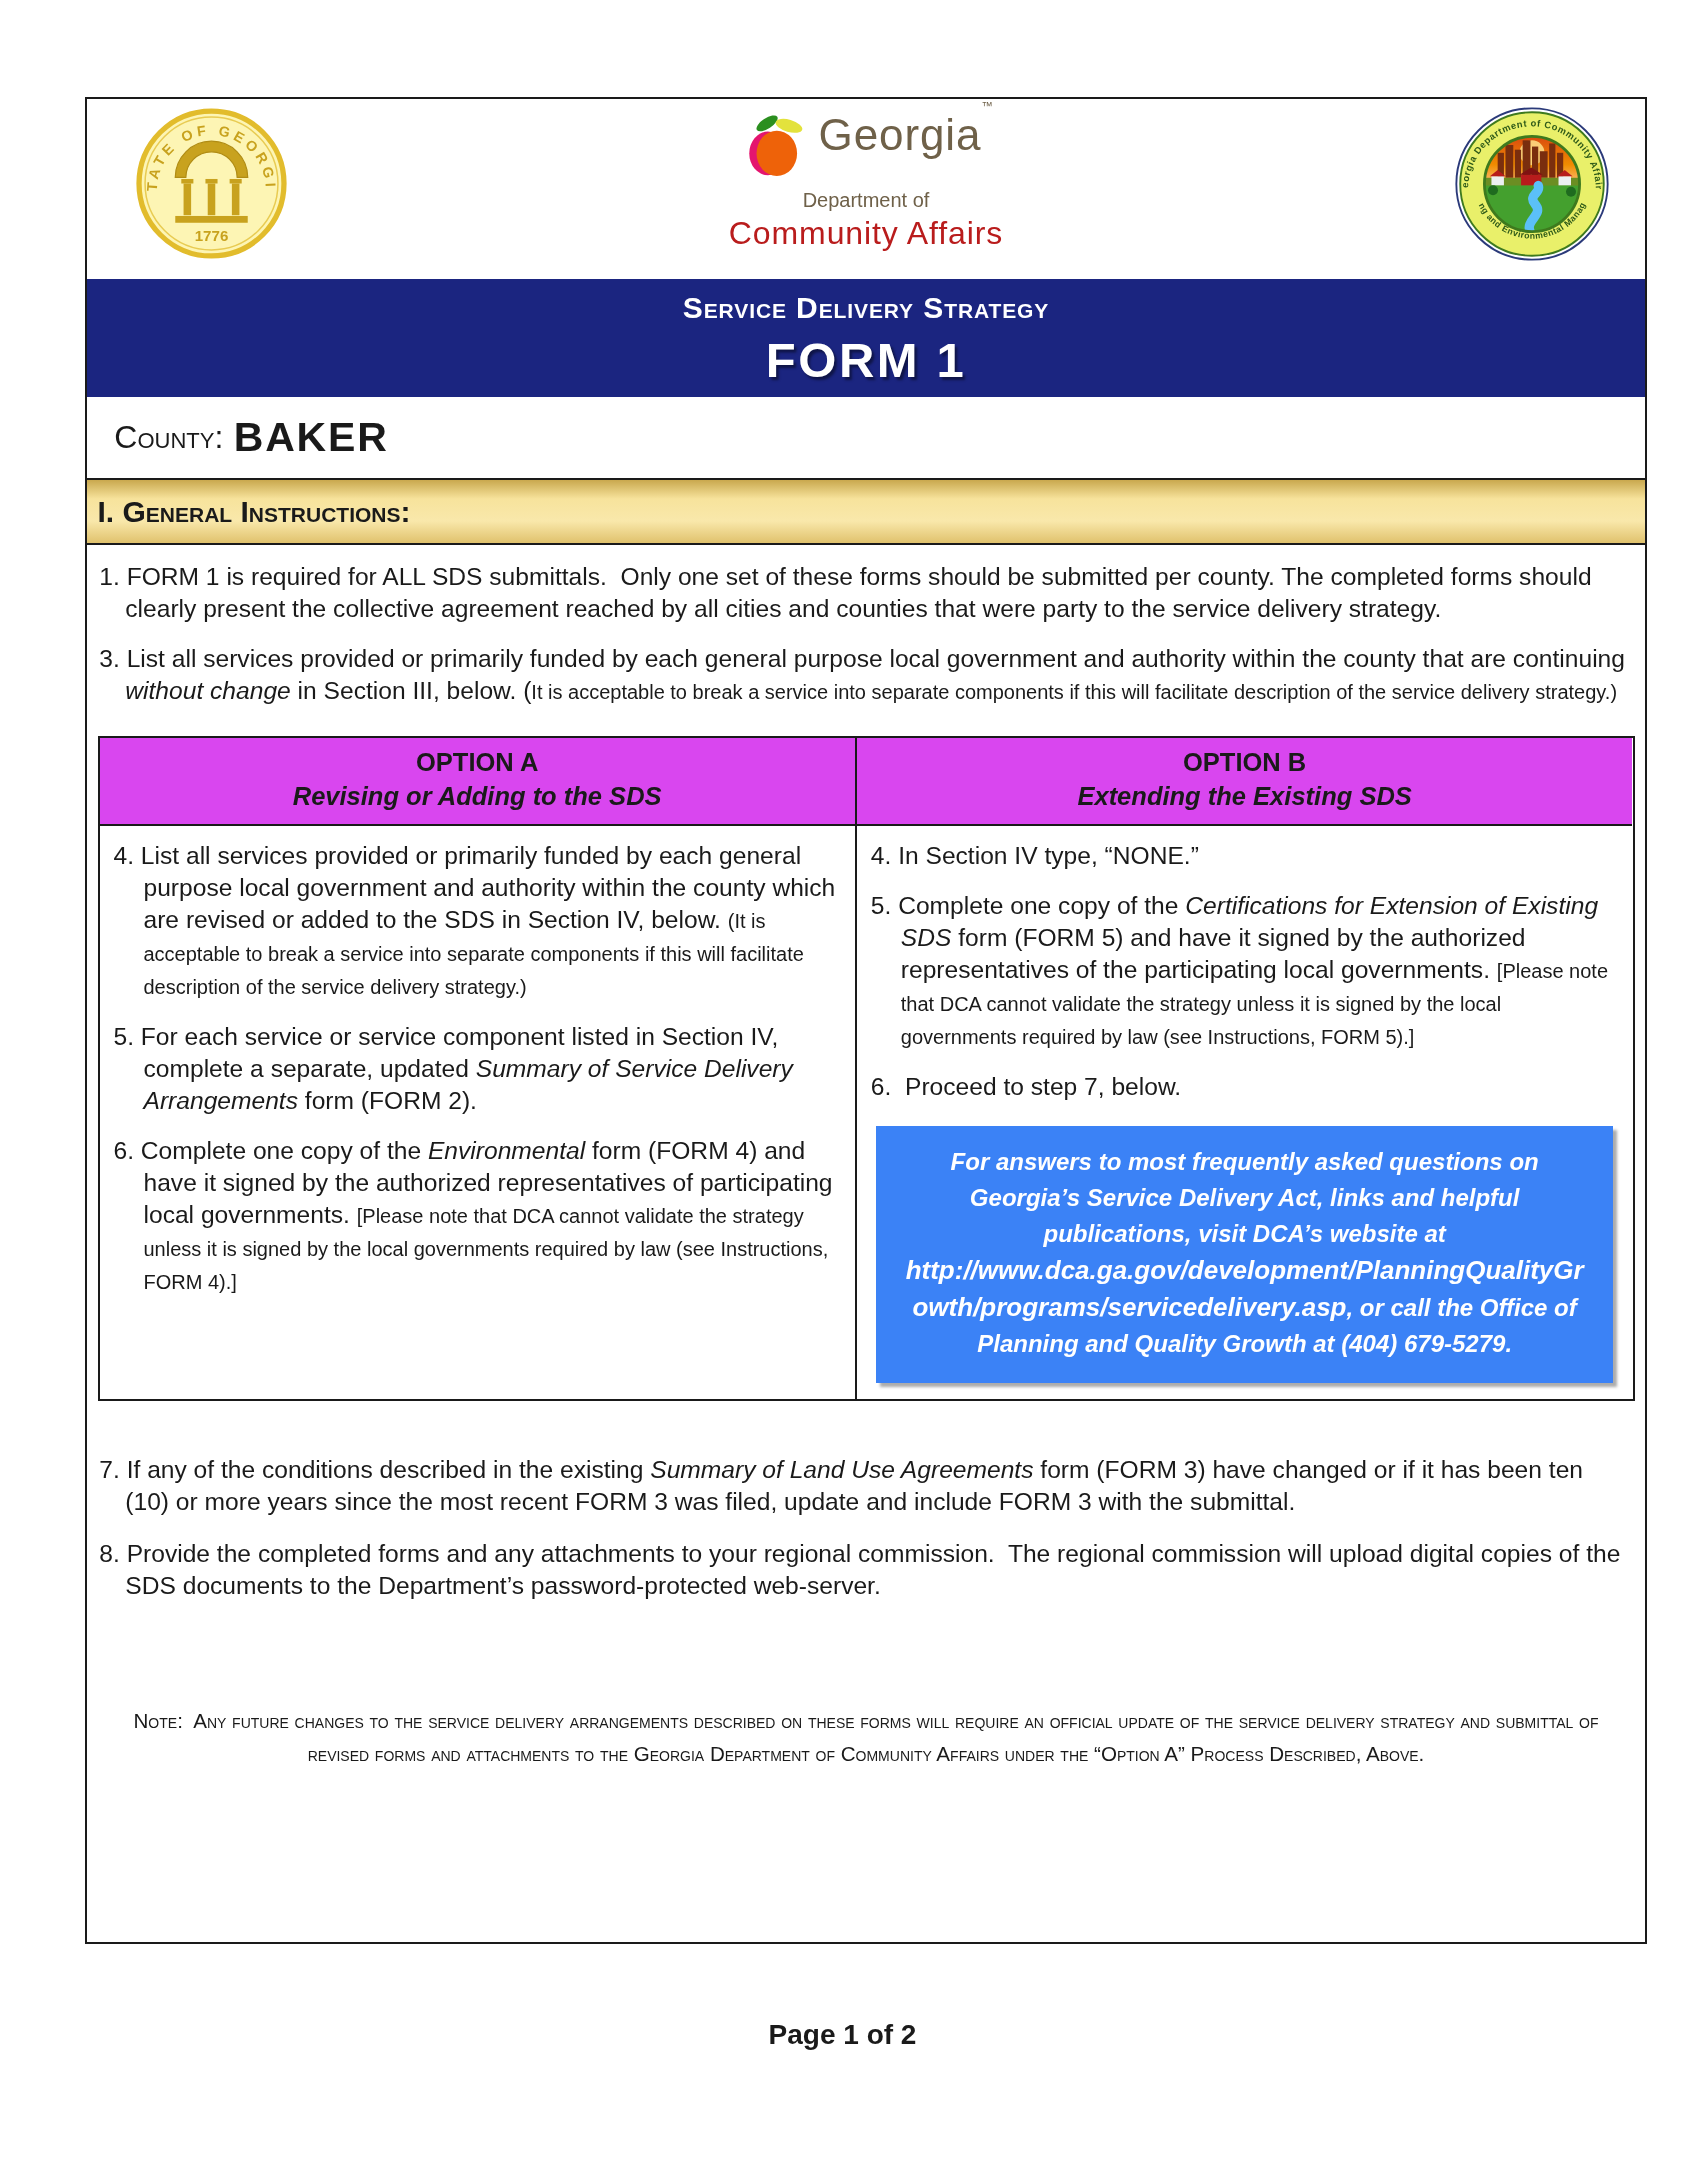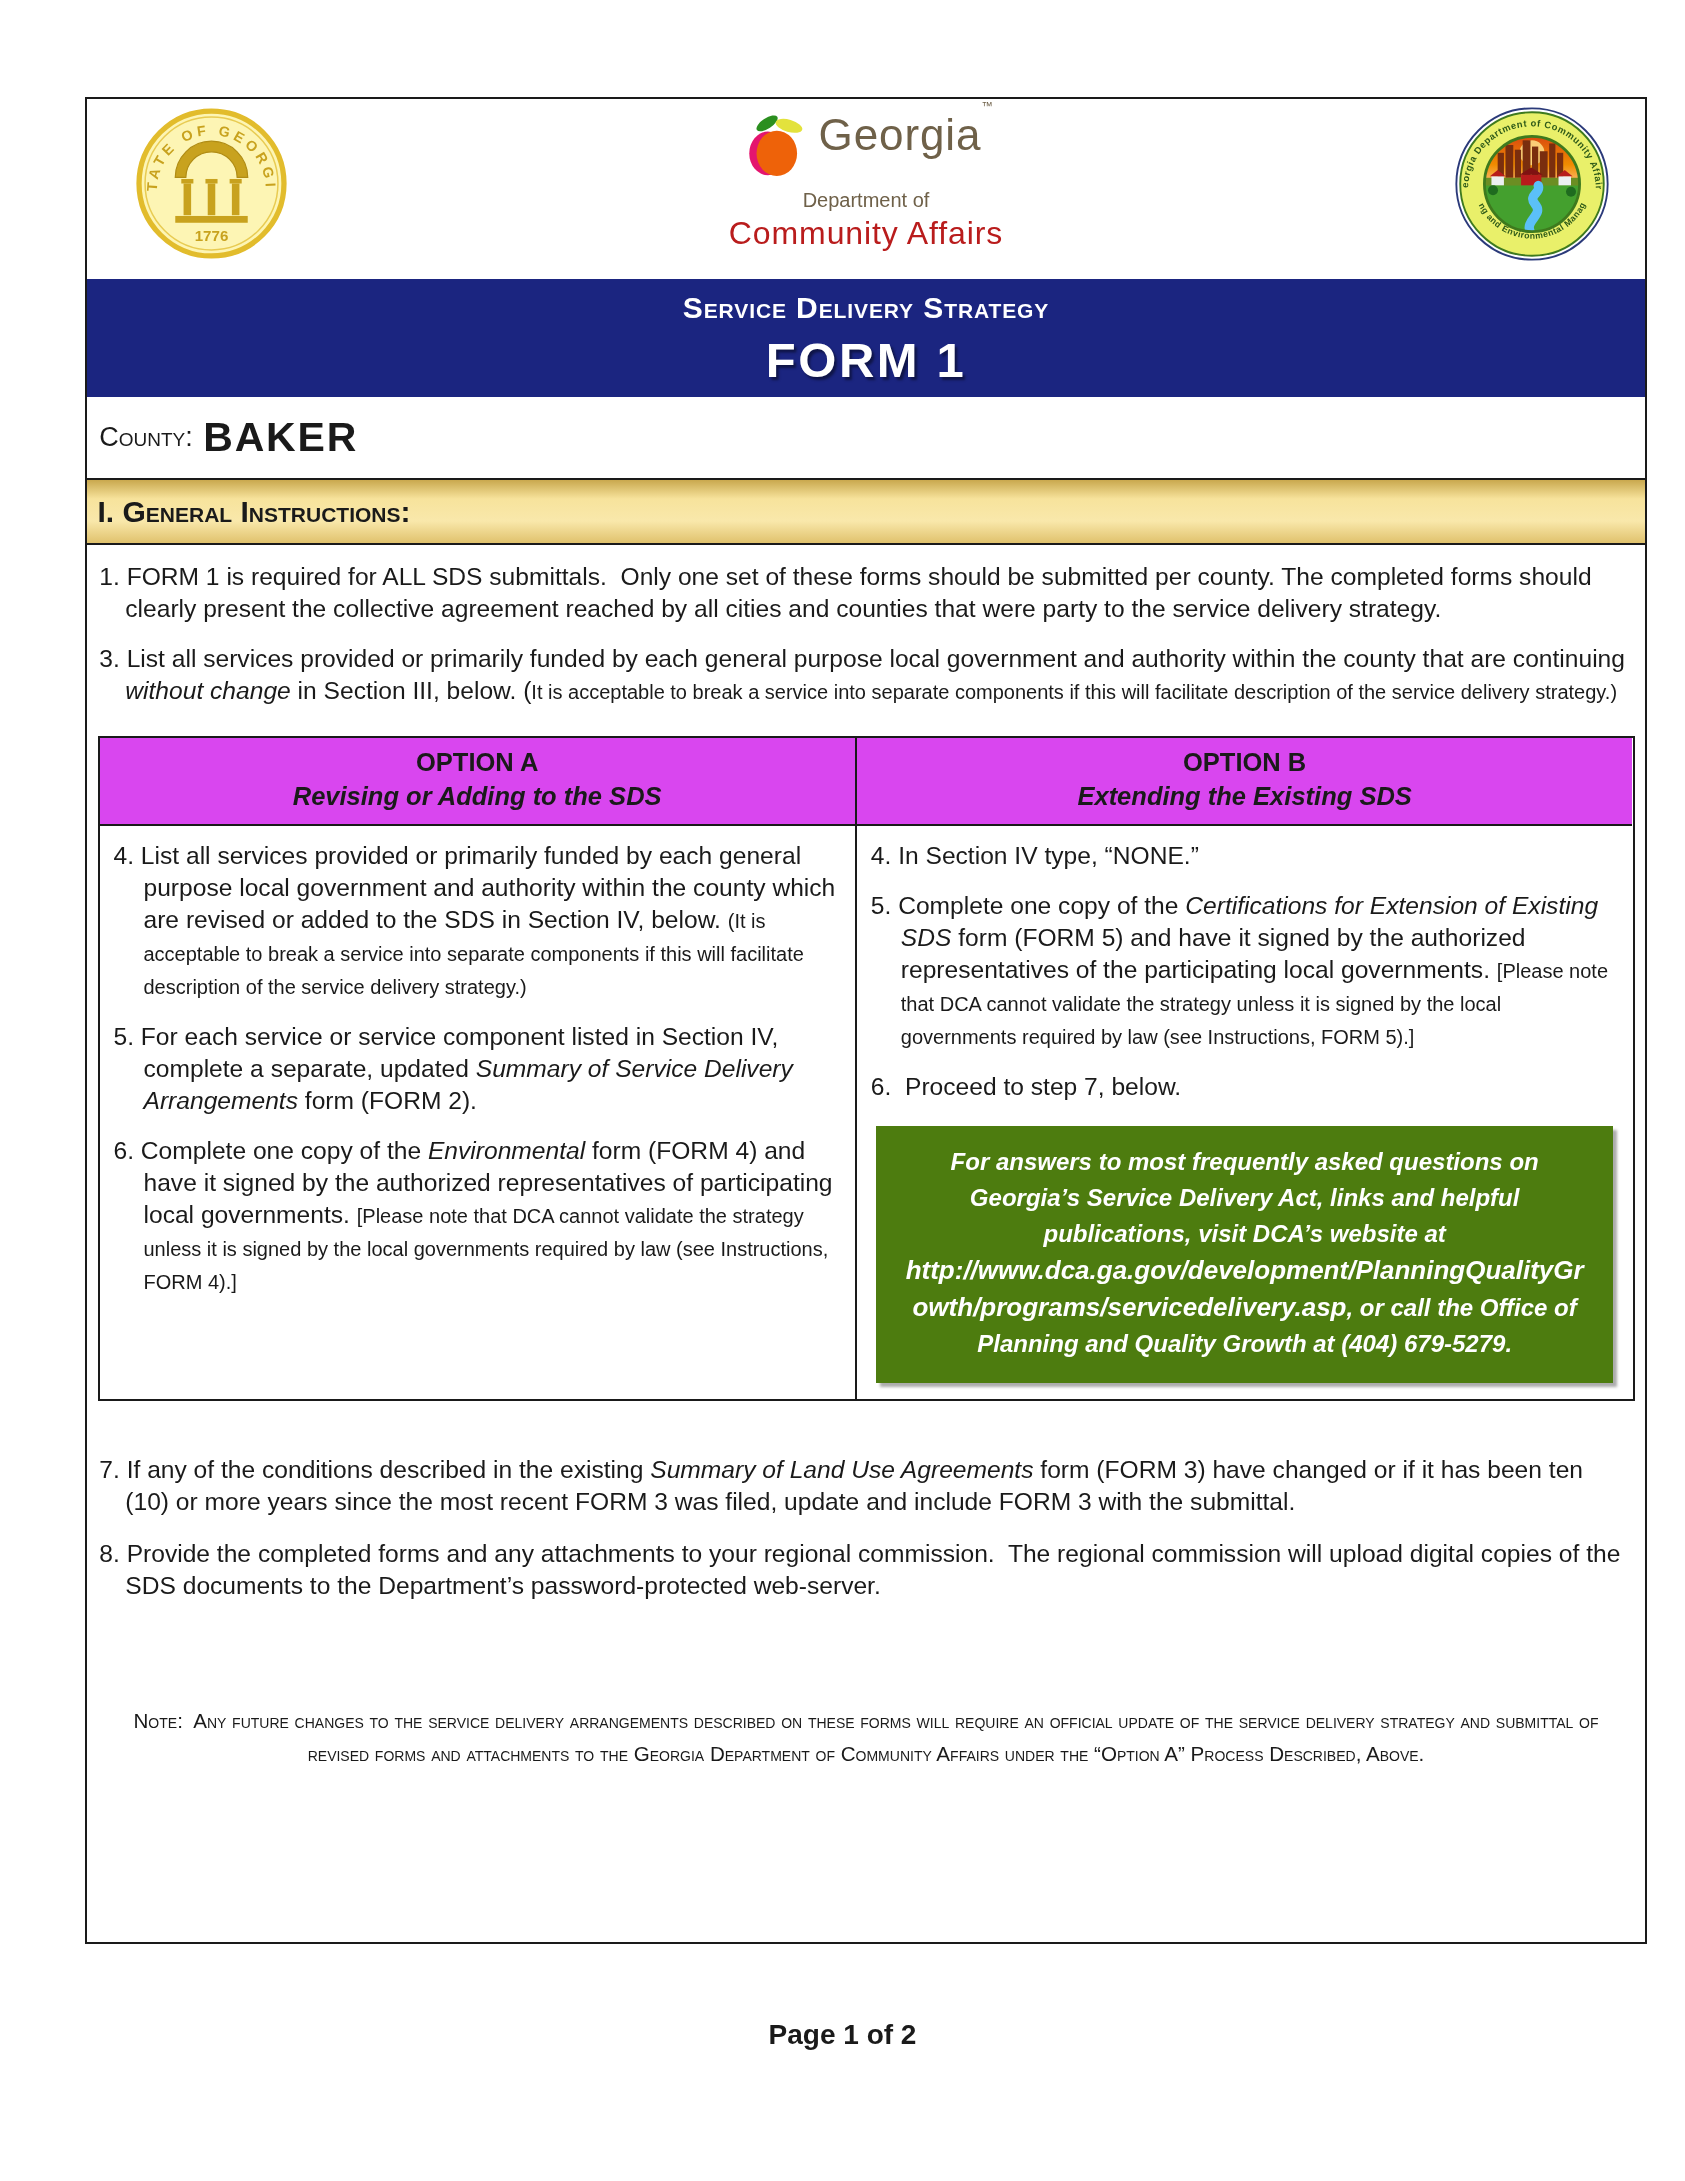--- a/index.html
+++ b/index.html
@@ -21,21 +21,21 @@
   .georgia-word{font-size:44px;color:#6F6149;letter-spacing:0.9px;}
   .tm{font-size:11.4px;color:#6F6149;vertical-align:top;position:relative;top:-12.3px;}
   .dept{font-size:20px;color:#6F6149;margin-top:5.3px;}
   .division{font-size:32px;color:#b91c1c;margin-top:7px;letter-spacing:0.9px;}
   
   .title-bar{height:118px;background:#1B2580;color:#fff;text-align:center;}
   .title-line1{padding-top:12.3px;font-size:30px;font-weight:bold;font-variant:small-caps;letter-spacing:0.9px;}
   .title-line2{font-size:49px;font-weight:bold;letter-spacing:2.6px;margin-top:7px;text-shadow:2.6px 2.6px 2.6px rgba(0,0,0,.45);}
   
   .county-row{height:81px;border-bottom:2.6px solid #1a1a1a;display:flex;align-items:center;padding-left:12.3px;}
-  .county-label{font-size:27px;font-variant:small-caps;font-weight:bold;font-weight:normal;}
+  .county-label{font-size:32px;font-variant:small-caps;font-weight:bold;font-weight:normal;margin-left:15px;}
   .county-value{font-size:41px;font-weight:bold;margin-left:10.5px;letter-spacing:1.8px;}
   
   .section-bar{height:63px;background:linear-gradient(180deg,#c9a84e 0%,#f7e39c 30%,#f9e8ab 65%,#e0c26d 100%);
     border-bottom:2.6px solid #1a1a1a;display:flex;align-items:center;padding-left:10.5px;
     font-size:30px;font-weight:bold;font-variant:small-caps;}
   
   .instructions{padding:16px 17.6px 5.3px 12.3px;}
   .item{font-size:24.6px;line-height:32px;margin:0 0 18.4px 0;padding-left:26px;text-indent:-26px;}
   .b{font-weight:normal;}
   .i{font-style:italic;}
@@ -45,21 +45,21 @@
   .options{margin:3.5px 10.5px 0 10.5px;border:2.6px solid #1a1a1a;display:grid;grid-template-columns:49.4% 50.6%;}
   .opt-col{display:flex;flex-direction:column;}
   .col-a{border-right:2.6px solid #1a1a1a;}
   .opt-head{background:#d946ef;border-bottom:2.6px solid #1a1a1a;text-align:center;height:88px;box-sizing:border-box;padding-top:10.5px;}
   .opt-title{font-size:25.5px;font-weight:bold;}
   .opt-sub{font-size:25.5px;font-weight:bold;font-style:italic;margin-top:5.3px;}
   .opt-body{flex:1;padding:14px 14px 12.3px 14px;}
   .opt-body .item{padding-left:30px;text-indent:-30px;}
   .opt-body .item:last-child{margin-bottom:0;}
   
-  .callout{background:#4d7c0f;color:#fff;margin:23px 5.3px 3.5px 5.3px;padding:17.6px 24.6px 21px 24.6px;
+  .callout{background:#3b82f6;color:#fff;margin:23px 5.3px 3.5px 5.3px;padding:17.6px 24.6px 21px 24.6px;
     text-align:center;font-weight:bold;font-style:italic;font-size:24px;line-height:36px;
     box-shadow:3.5px 3.5px 2.6px rgba(70,70,70,.45);}
   
   .steps{padding:53px 17.6px 0 12.3px;}
   .steps .item{margin-bottom:20px;}
   
   .note{margin-top:102px;padding:0 42px;text-align:center;font-size:20.6px;line-height:33px;font-variant:small-caps;}
   
   .footer{position:absolute;top:2019px;left:0;width:100%;text-align:center;font-size:28px;font-weight:bold;}
 </style>

